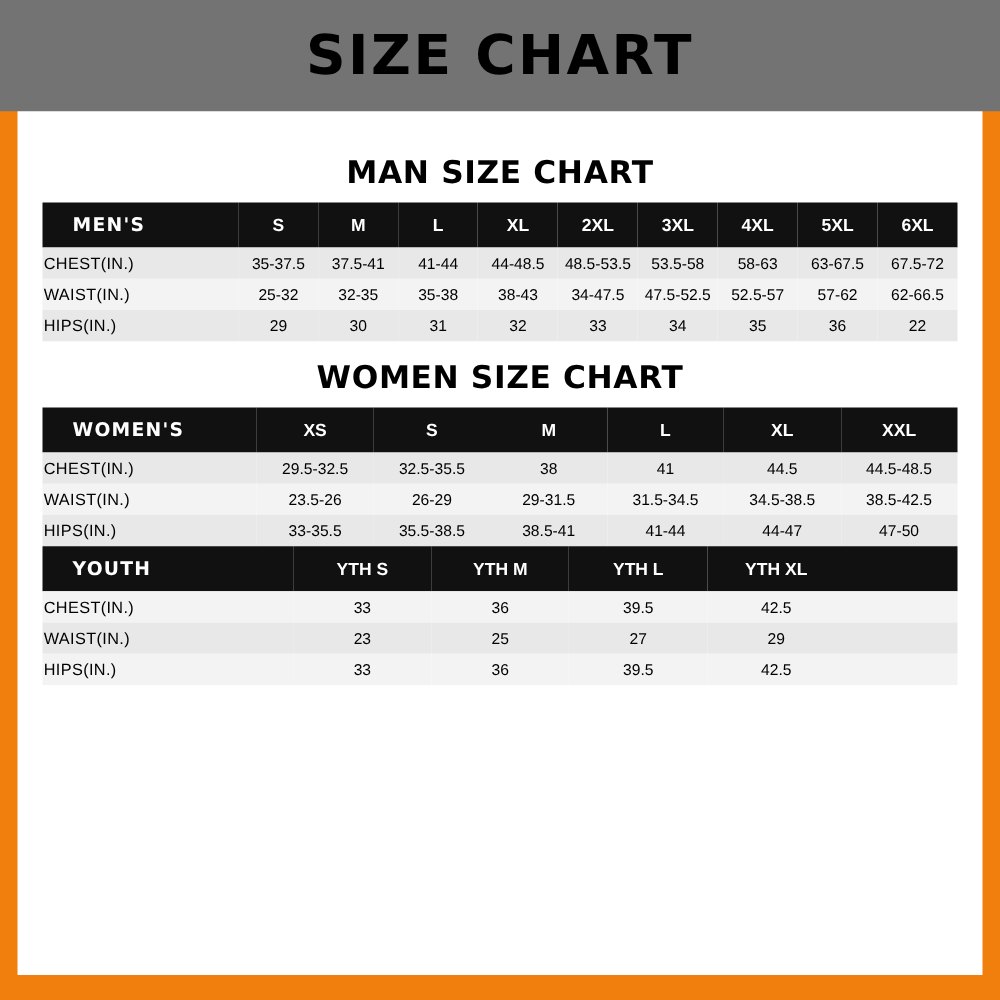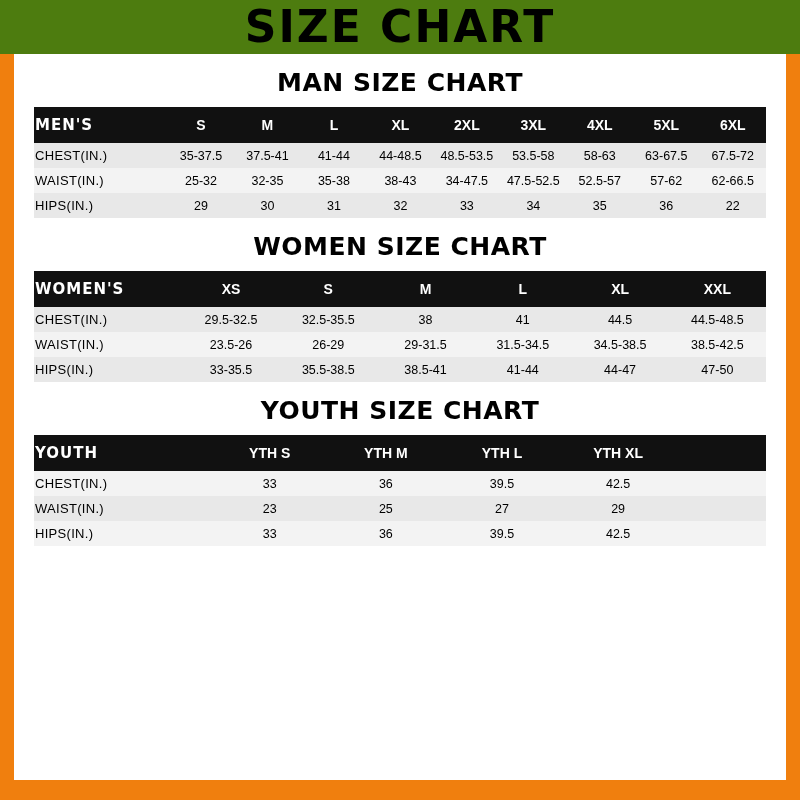--- a/index.html
+++ b/index.html
@@ -19,39 +19,40 @@
     height: 800px;
     position: relative;
     box-sizing: border-box;
     border-left: 14px solid #f07f0e;
     border-right: 14px solid #f07f0e;
     background: #ffffff;
     display: flex;
     flex-direction: column;
   }
   .header-band {
-    background: #4d7c0f;
-    height: 54px;
+    background: #737373;
+    height: 89px;
     margin: 0 -14px;
     display: flex;
     align-items: center;
     justify-content: center;
   }
   .header-title {
     font-family: "DejaVu Sans", sans-serif;
     font-weight: bold;
     font-size: 44px;
     letter-spacing: 2px;
     color: #000000;
     line-height: 1;
   }
   .content {
     flex: 1;
     padding: 0 20px;
     box-sizing: border-box;
+    margin-top: 20px;
   }
   .section-title {
     text-align: center;
     font-family: "DejaVu Sans", sans-serif;
     font-weight: bold;
     font-size: 25px;
     letter-spacing: 0.5px;
     margin: 14px 0 10px 0;
   }
   table.size-table {
@@ -68,21 +69,21 @@
   }
   table.size-table thead th {
     background: #111111;
     color: #ffffff;
     font-weight: bold;
     font-size: 14px;
     padding: 9px 1px;
   }
   table.size-table thead th.row-head {
     text-align: left;
-    padding-left: 1px;
+    padding-left: 24px;
     font-family: "DejaVu Sans", sans-serif;
     letter-spacing: 1px;
     font-size: 15px;
   }
   table.size-table tbody tr.light {
     background: #e8e8e8;
   }
   table.size-table tbody tr.lighter {
     background: #f3f3f3;
   }
@@ -209,21 +210,20 @@
           <td>33-35.5</td>
           <td>35.5-38.5</td>
           <td>38.5-41</td>
           <td>41-44</td>
           <td>44-47</td>
           <td>47-50</td>
         </tr>
       </tbody>
     </table>
 
-    <div class="section-title">YOUTH SIZE CHART</div>
     <table class="size-table">
       <thead>
         <tr>
           <th class="row-head" style="width:24%">YOUTH</th>
           <th>YTH S</th>
           <th>YTH M</th>
           <th>YTH L</th>
           <th>YTH XL</th>
           <th style="width:12%"></th>
         </tr>

